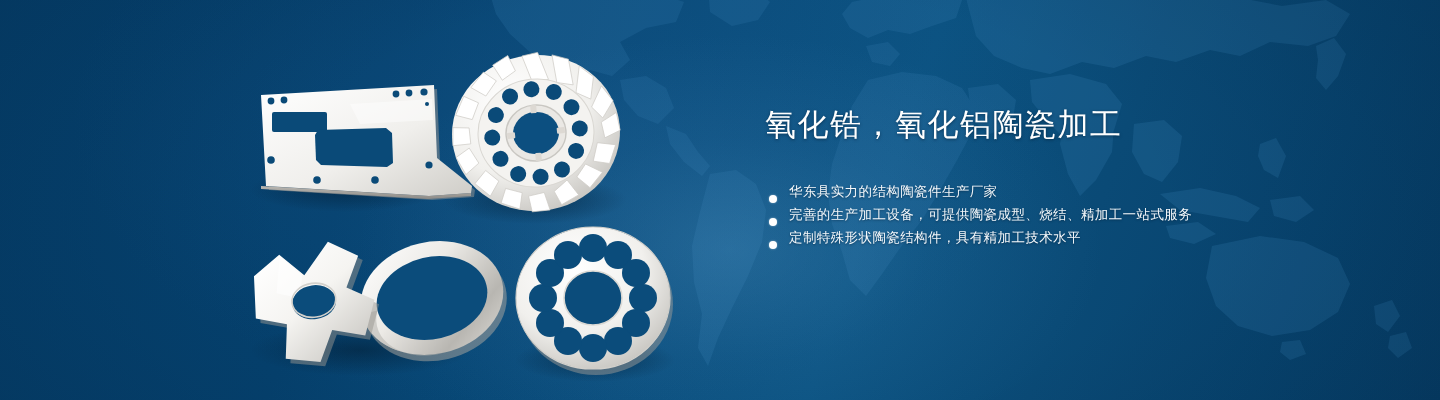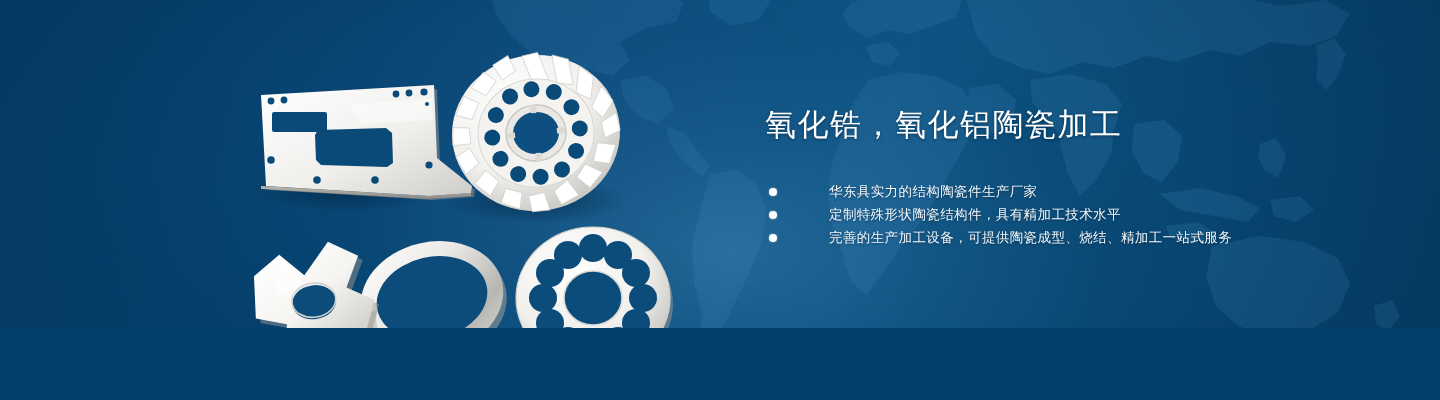--- a/index.html
+++ b/index.html
@@ -2,21 +2,21 @@
 <html><head>
 <meta charset="utf-8">
 <style>
   html,body{margin:0;padding:0;}
   body{
     width:1440px;height:400px;overflow:hidden;
     font-family:"Liberation Sans","DejaVu Sans",sans-serif;
     background:#05406c;
   }
   .banner{
-    position:relative;width:1440px;height:328px;overflow:hidden;
+    position:relative;width:1440px;height:400px;overflow:hidden;
     background:#05406c;
   }
   
   .bg-base{
     position:absolute;inset:0;
     background:
       linear-gradient(110deg,#053f6b 0%,#05416e 26%,#0a4d7c 48%,#0b5281 60%,#0a4a76 74%,#07436e 88%,#063d66 100%);
   }
   .bg-glow{
     position:absolute;inset:0;
@@ -49,22 +49,22 @@
     font-weight:400;
     letter-spacing:1.5px;
     line-height:42px;
     text-shadow:0 1px 3px rgba(2,26,48,.55);
     white-space:nowrap;
   }
   .bullets{
     list-style:none;margin:34px 0 0 0;padding:0;
   }
   .bullet{
-    display:flex;align-items:center;
-    height:23px;margin-bottom:0px;gap:40px;
+    display:flex;align-items:flex-end;
+    height:23px;margin-bottom:0px;
   }
   .dot{
     width:8px;height:8px;border-radius:50%;
     background:#ffffff;flex:0 0 auto;
     margin-right:12px;margin-left:4px;
     box-shadow:0 0 2px rgba(255,255,255,.5);
   }
   .bullet-text{
     color:#f4f8fb;font-size:13.5px;line-height:23px;
     letter-spacing:.4px;white-space:nowrap;
@@ -288,22 +288,22 @@
   <div class="copy">
     <h1 class="headline">氧化锆，氧化铝陶瓷加工</h1>
 
     <ul class="bullets">
       <li class="bullet">
         <span class="dot"></span>
         <span class="bullet-text">华东具实力的结构陶瓷件生产厂家</span>
       </li>
       <li class="bullet">
         <span class="dot"></span>
-        <span class="bullet-text">定制特殊形状陶瓷结构件，具有精加工技术水平</span>
+        <span class="bullet-text">完善的生产加工设备，可提供陶瓷成型、烧结、精加工一站式服务</span>
       </li>
       <li class="bullet">
         <span class="dot"></span>
-        <span class="bullet-text">完善的生产加工设备，可提供陶瓷成型、烧结、精加工一站式服务</span>
+        <span class="bullet-text">定制特殊形状陶瓷结构件，具有精加工技术水平</span>
       </li>
     </ul>
   </div>
 
 </div>
 
 </body></html>

